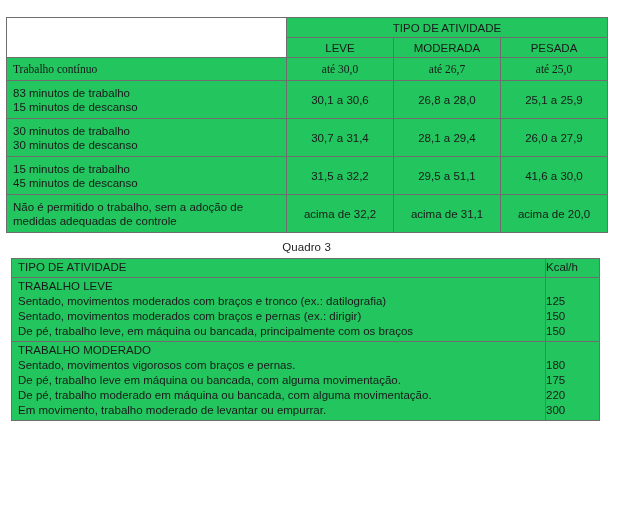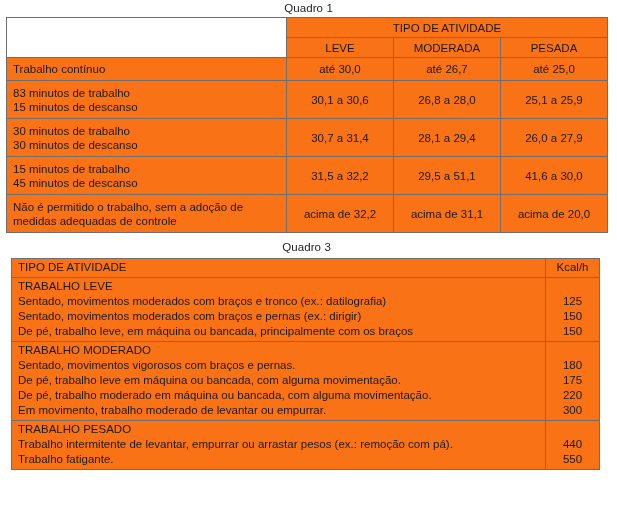--- a/index.html
+++ b/index.html
@@ -39,21 +39,21 @@
     position: absolute;
     left: 0;
     top: 241px;
     width: 613px;
   }
 
   
   table {
     border-collapse: collapse;
     table-layout: fixed;
-    background: #f97316;
+    background: #22c55e;
   }
   table td, table th {
     border: 1px solid #6e6e6e;
     font-weight: normal;
     font-size: 11.5px;
     line-height: 14px;
     color: #1a1a1a;
     vertical-align: middle;
     padding: 0;
   }
@@ -78,21 +78,21 @@
     background: #ffffff;
   }
   #table-quadro-1 td.label {
     text-align: left;
     padding: 2px 0 2px 6px;
   }
   #table-quadro-1 td.value {
     text-align: center;
     padding: 2px 0;
   }
-  #table-quadro-1 tr.r-single td { height: 18px; }
+  #table-quadro-1 tr.r-single td { height: 18px; font-family: Liberation Serif, serif; }
   #table-quadro-1 tr.r-double td { height: 33px; }
   .l2 { display: block; }
 
   
   #table-quadro-3 {
     position: absolute;
     left: 11px;
     top: 258px;
     width: 588px;
   }
@@ -100,38 +100,37 @@
   #table-quadro-3 .c-kcal { width: 54px; }
 
   #table-quadro-3 td {
     padding: 1px 0 2px 0;
   }
   #table-quadro-3 td.act {
     text-align: left;
     padding-left: 6px;
   }
   #table-quadro-3 td.kcal {
-    text-align: center;
+    text-align: left;
   }
   #table-quadro-3 .line {
     display: block;
     height: 15px;
     line-height: 15px;
     white-space: nowrap;
   }
   #table-quadro-3 .line.blank {
     visibility: hidden;
   }
 </style>
 </head>
 <body>
 
 <div class="doc">
 
-  <div class="caption" id="caption-q1">Quadro 1</div>
 
   <table id="table-quadro-1">
     <colgroup>
       <col class="c-label">
         <col class="c-val">
         <col class="c-val">
         <col class="c-val">
     </colgroup>
     <thead>
       <tr>
@@ -235,28 +234,16 @@
         </td>
         <td class="kcal">
           <span class="line blank">&nbsp;</span>
           <span class="line">180</span>
           <span class="line">175</span>
           <span class="line">220</span>
           <span class="line">300</span>
         </td>
       </tr>
 
-      <tr>
-        <td class="act">
-          <span class="line">TRABALHO PESADO</span>
-          <span class="line">Trabalho intermitente de levantar, empurrar ou arrastar pesos (ex.: remoção com pá).</span>
-          <span class="line">Trabalho fatigante.</span>
-        </td>
-        <td class="kcal">
-          <span class="line blank">&nbsp;</span>
-          <span class="line">440</span>
-          <span class="line">550</span>
-        </td>
-      </tr>
     </tbody>
   </table>
 
 </div>
 
 </body></html>

